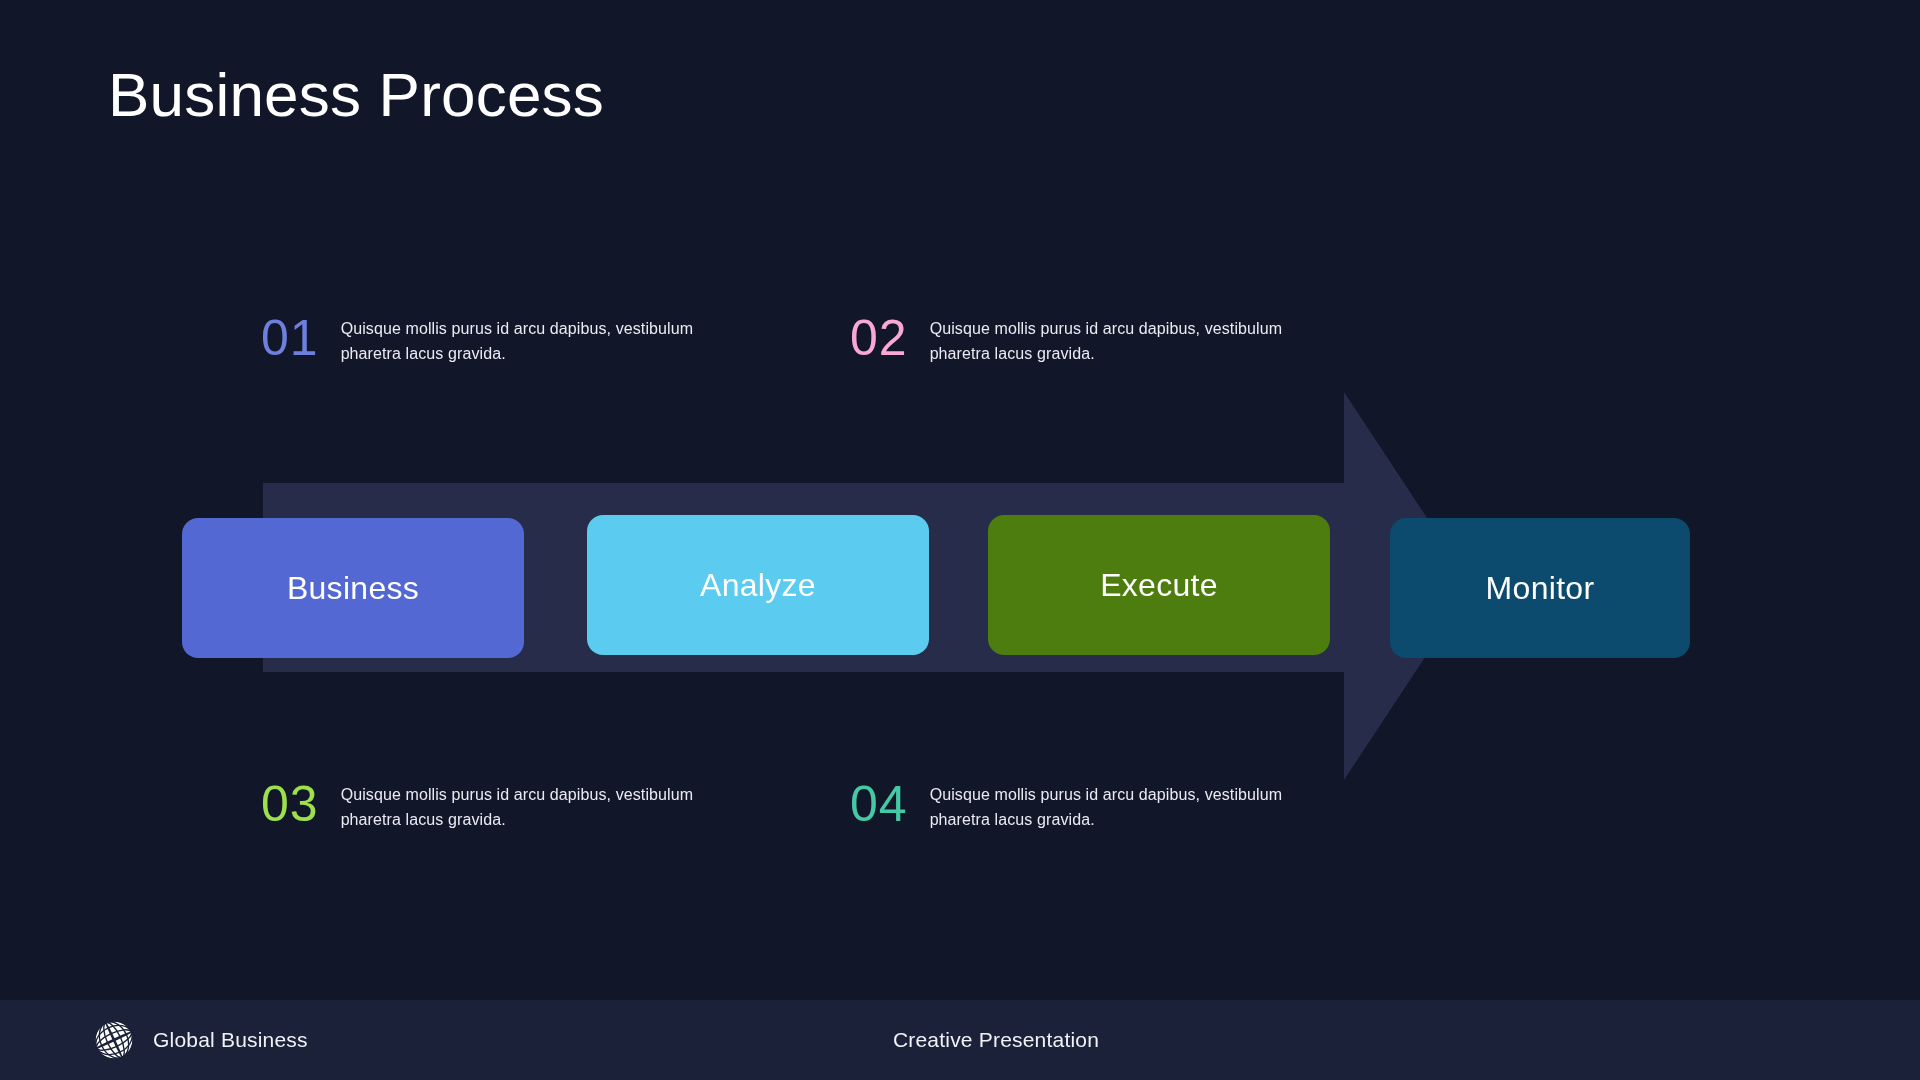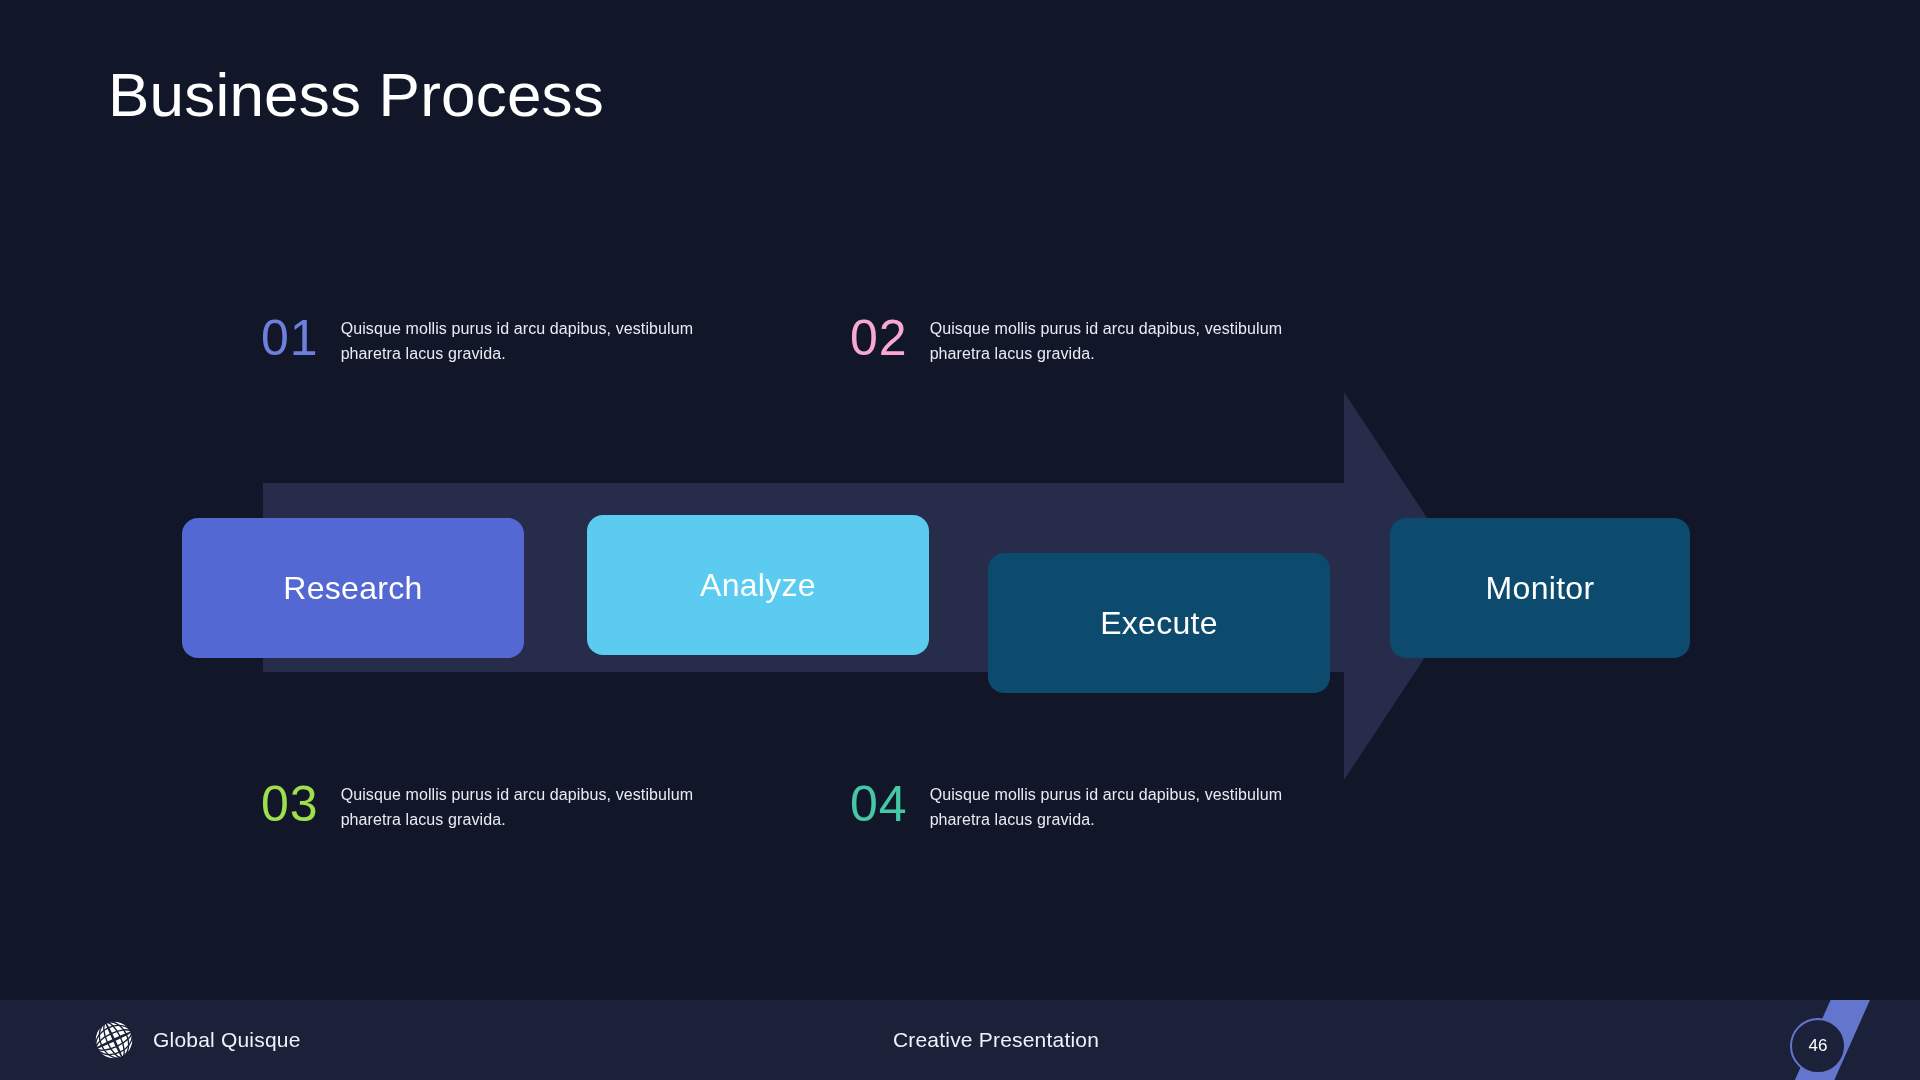--- a/index.html
+++ b/index.html
@@ -190,26 +190,26 @@
 
   <div id="header">
     <div id="slide-title">Business Process</div>
   </div>
 
   <svg id="arrow-backdrop" viewBox="0 0 1920 1080" preserveAspectRatio="none">
     <polygon points="263,483 1344,483 1344,392 1472,586 1344,780 1344,672 263,672" fill="#262c4a"></polygon>
   </svg>
 
   <div class="process-box" id="box-0" style="background: rgb(84, 104, 212);">
-    <span>Research</span>
+    <span>Business</span>
   </div>
   <div class="process-box" id="box-1" style="background: rgb(91, 203, 240);">
     <span>Analyze</span>
   </div>
-  <div class="process-box" id="box-2" style="background: #0c4a6e; margin-top: 38px;">
+  <div class="process-box" id="box-2" style="background: #4d7c0f;">
     <span>Execute</span>
   </div>
   <div class="process-box" id="box-3" style="background: #0c4a6e;">
     <span>Monitor</span>
   </div>
 
   <div class="callout" id="callout-0">
     <div class="callout-number" style="color: rgb(110, 127, 221);">01</div>
     <div class="callout-text">Quisque mollis purus id arcu dapibus, vestibulum pharetra lacus gravida.</div>
   </div>
@@ -235,29 +235,23 @@
           <ellipse cx="21" cy="21" rx="19" ry="19" transform="rotate(-25 21 21)"></ellipse>
           <ellipse cx="21" cy="21" rx="13.5" ry="19" transform="rotate(-25 21 21)"></ellipse>
           <ellipse cx="21" cy="21" rx="7" ry="19" transform="rotate(-25 21 21)"></ellipse>
           <ellipse cx="21" cy="21" rx="0.6" ry="19" transform="rotate(-25 21 21)"></ellipse>
           <ellipse cx="21" cy="21" rx="19" ry="13.5" transform="rotate(-25 21 21)"></ellipse>
           <ellipse cx="21" cy="21" rx="19" ry="7" transform="rotate(-25 21 21)"></ellipse>
           <ellipse cx="21" cy="21" rx="19" ry="0.6" transform="rotate(-25 21 21)"></ellipse>
         </g>
         <circle cx="21" cy="21" r="19" fill="none" stroke="#1b2138" stroke-width="0.8"></circle>
       </svg>
-      <span id="footer-brand-label">Global Quisque</span>
+      <span id="footer-brand-label">Global Business</span>
     </div>
 
     <div id="footer-center">
       <span>Creative Presentation</span>
     </div>
 
-    <div id="footer-pager">
-      <div id="pager-band" style="background: rgb(99, 117, 205);"></div>
-      <div id="pager-circle" style="border-color: rgb(99, 117, 205); background: rgb(27, 33, 56);">
-        <span>46</span>
-      </div>
-    </div>
 
   </div>
 
 </div>
 
 </body></html>

